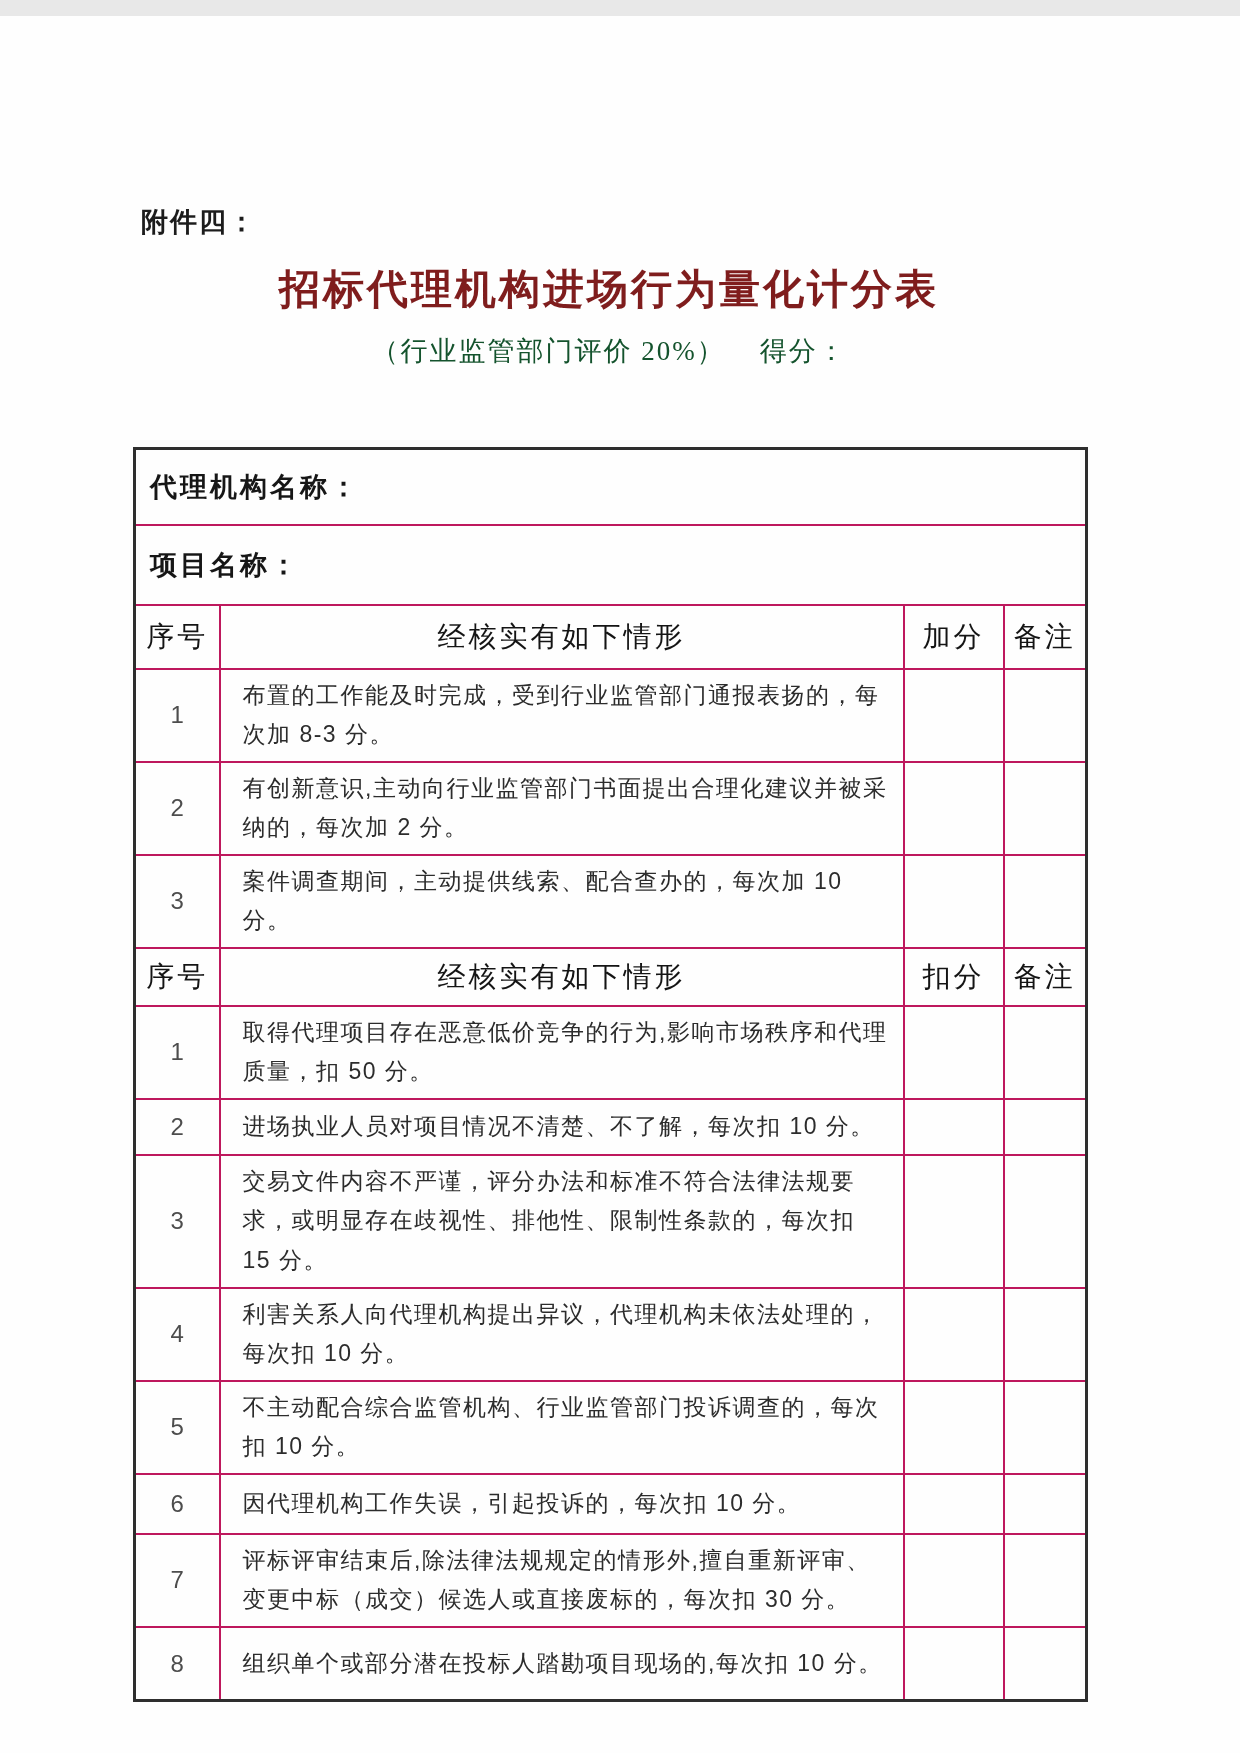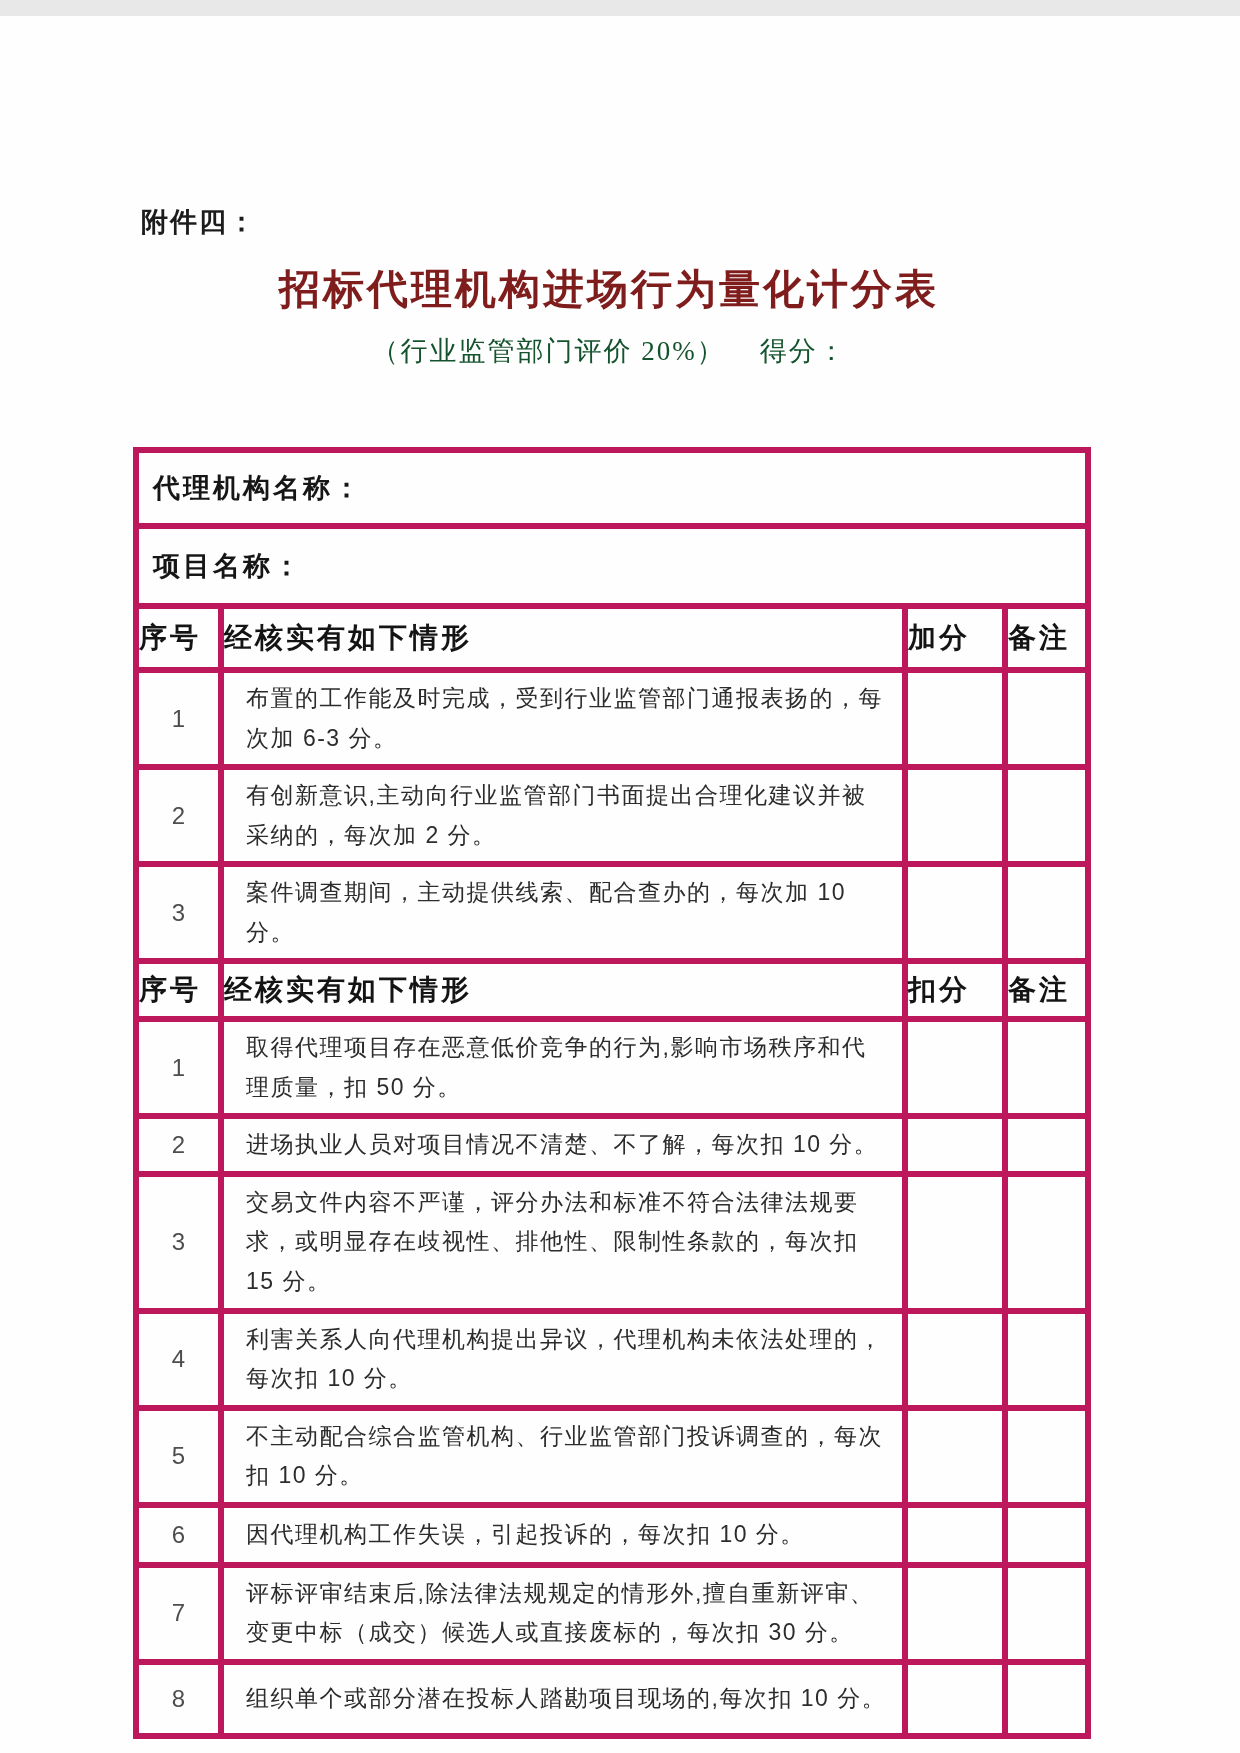--- a/index.html
+++ b/index.html
@@ -47,36 +47,37 @@
   }
   .doc-subtitle .score-label { margin-left: 34px; }
 
   table.score-table {
     margin-top: 78px;
     width: 952px;
     border-collapse: collapse;
     table-layout: fixed;
   }
   table.score-table td {
-    border: 6px solid #be185d;
+    border: 2px solid #be185d;
     vertical-align: middle;
   }
   table.score-table { border: 3px solid #2e2e2e; }
 
   td.form-label-cell {
     font-size: 27px;
     font-weight: 700;
     letter-spacing: 3px;
     color: #161616;
     padding-left: 14px;
   }
   td.col-header {
     font-size: 28px;
-    font-weight: 700;
+    font-weight: 400;
     letter-spacing: 3px;
+    text-align: center;
     color: #141414;
   }
   td.row-number {
     text-align: center;
     font-size: 24px;
     color: #4d4d4d;
     font-weight: 400;
   }
   td.situation {
     font-size: 23px;
@@ -120,21 +121,21 @@
 
       <tr style="height:64px">
         <td class="col-header">序号</td>
         <td class="col-header">经核实有如下情形</td>
         <td class="col-header">加分</td>
         <td class="col-header">备注</td>
       </tr>
 
       <tr style="height:80px">
         <td class="row-number">1</td>
-        <td class="situation">布置的工作能及时完成，受到行业监管部门通报表扬的，每次加 6-3 分。</td>
+        <td class="situation">布置的工作能及时完成，受到行业监管部门通报表扬的，每次加 8-3 分。</td>
         <td class="blank-cell"></td>
         <td class="blank-cell"></td>
       </tr>
       <tr style="height:72px">
         <td class="row-number">2</td>
         <td class="situation">有创新意识,主动向行业监管部门书面提出合理化建议并被采纳的，每次加 2 分。</td>
         <td class="blank-cell"></td>
         <td class="blank-cell"></td>
       </tr>
       <tr style="height:56px">

